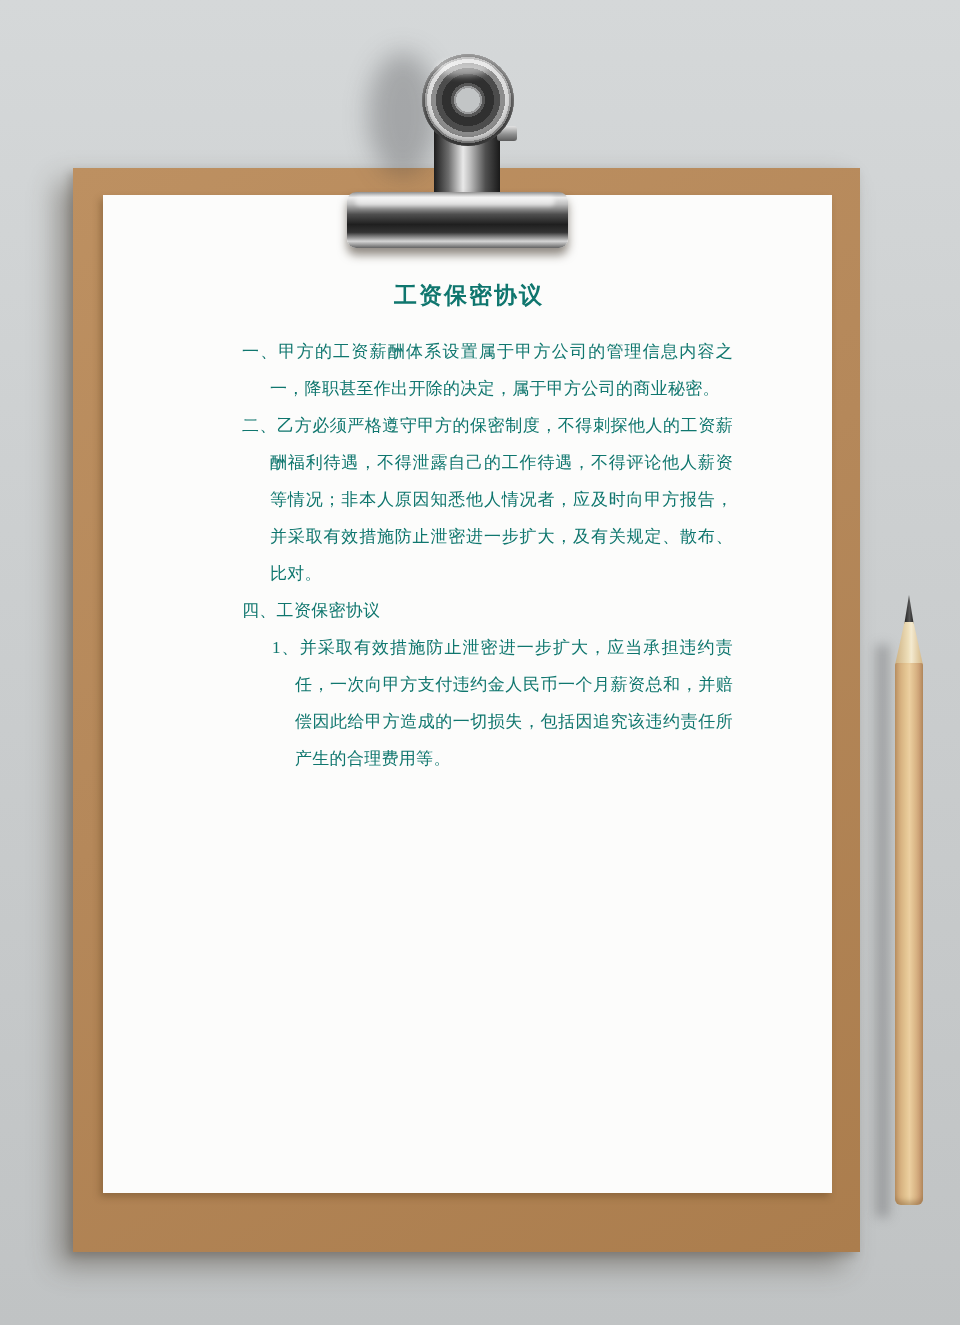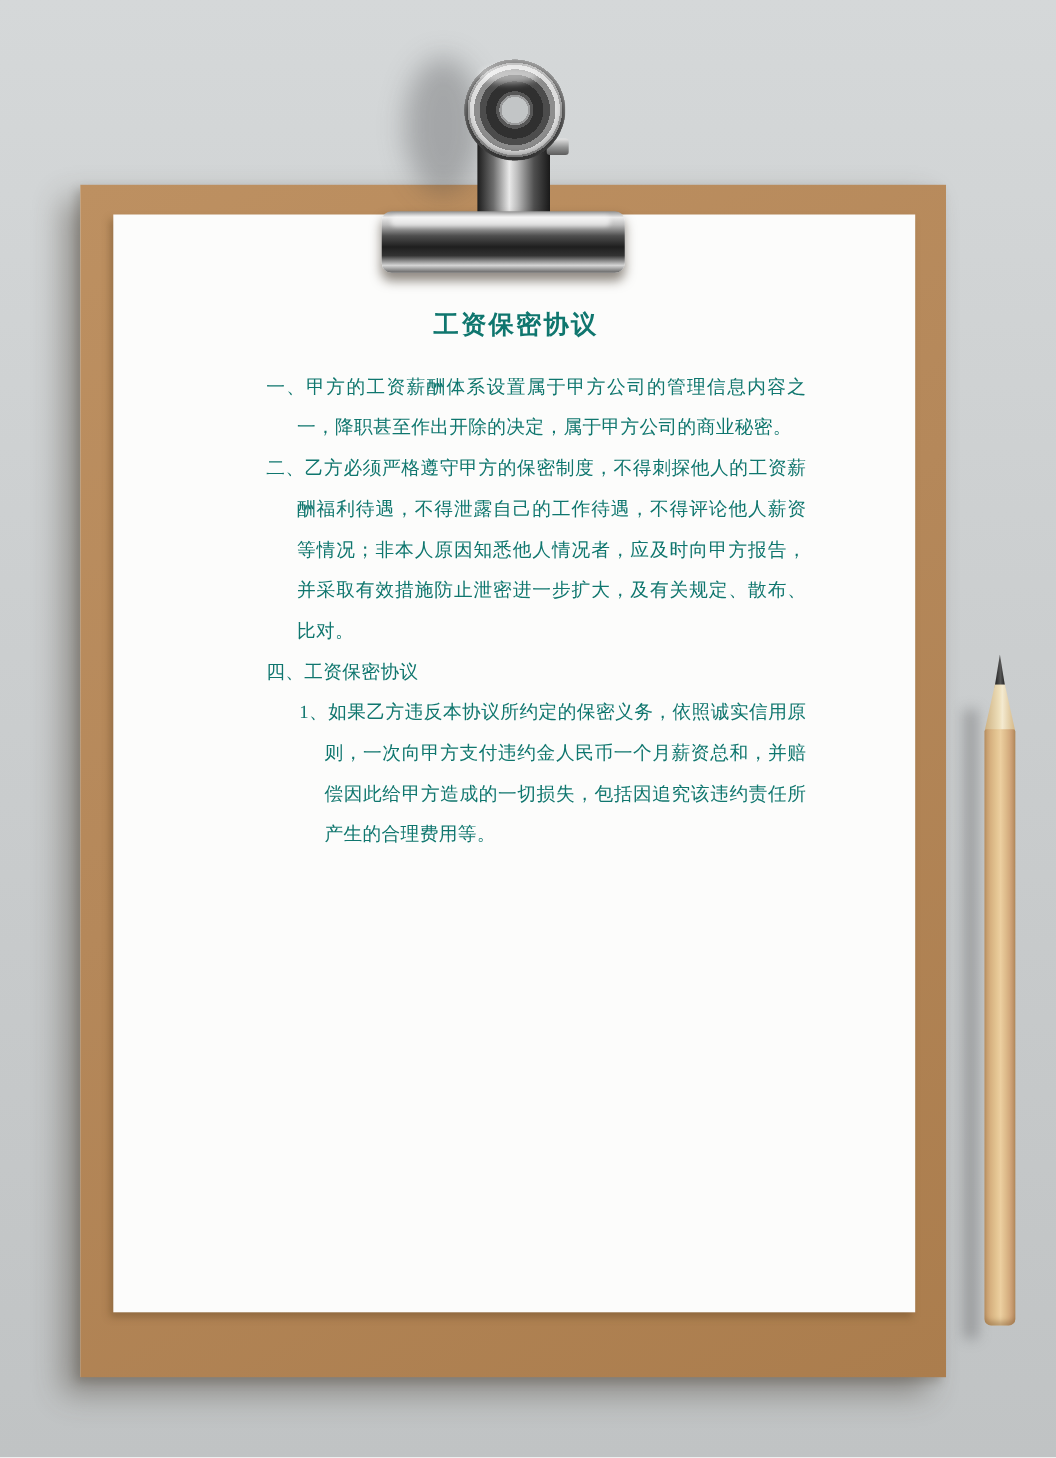--- a/index.html
+++ b/index.html
@@ -126,21 +126,21 @@
     <div class="pencil-shaft"></div>
   </div>
 
   <div class="clipboard">
     <div class="paper">
       <div class="doc-text">
         <h1 class="doc-title">工资保密协议</h1>
         <p class="clause"><span>一、</span><span>甲方的工资薪酬体系设置属于甲方公司的管理信息内容之一，降职甚至作出开除的决定，属于甲方公司的商业秘密。</span></p>
         <p class="clause"><span>二、</span><span>乙方必须严格遵守甲方的保密制度，不得刺探他人的工资薪酬福利待遇，不得泄露自己的工作待遇，不得评论他人薪资等情况；非本人原因知悉他人情况者，应及时向甲方报告，并采取有效措施防止泄密进一步扩大，及有关规定、散布、比对。</span></p>
         <p class="clause"><span>四、</span><span>工资保密协议</span></p>
-        <p class="subclause"><span>1、</span><span>如果乙方违反本协议所约定的保密义务，依照诚实信用原则，一次向甲方支付违约金人民币一个月薪资总和，并赔偿因此给甲方造成的一切损失，包括因追究该违约责任所产生的合理费用等。</span></p>
+        <p class="subclause"><span>1、</span><span>并采取有效措施防止泄密进一步扩大，应当承担违约责任，一次向甲方支付违约金人民币一个月薪资总和，并赔偿因此给甲方造成的一切损失，包括因追究该违约责任所产生的合理费用等。</span></p>
       </div>
     </div>
   </div>
 
   <div class="clip-shadow"></div>
   <div class="clip-neck"></div>
   <div class="clip-screw"></div>
   <div class="clip-ring"></div>
   <div class="clip-bar"></div>
 

